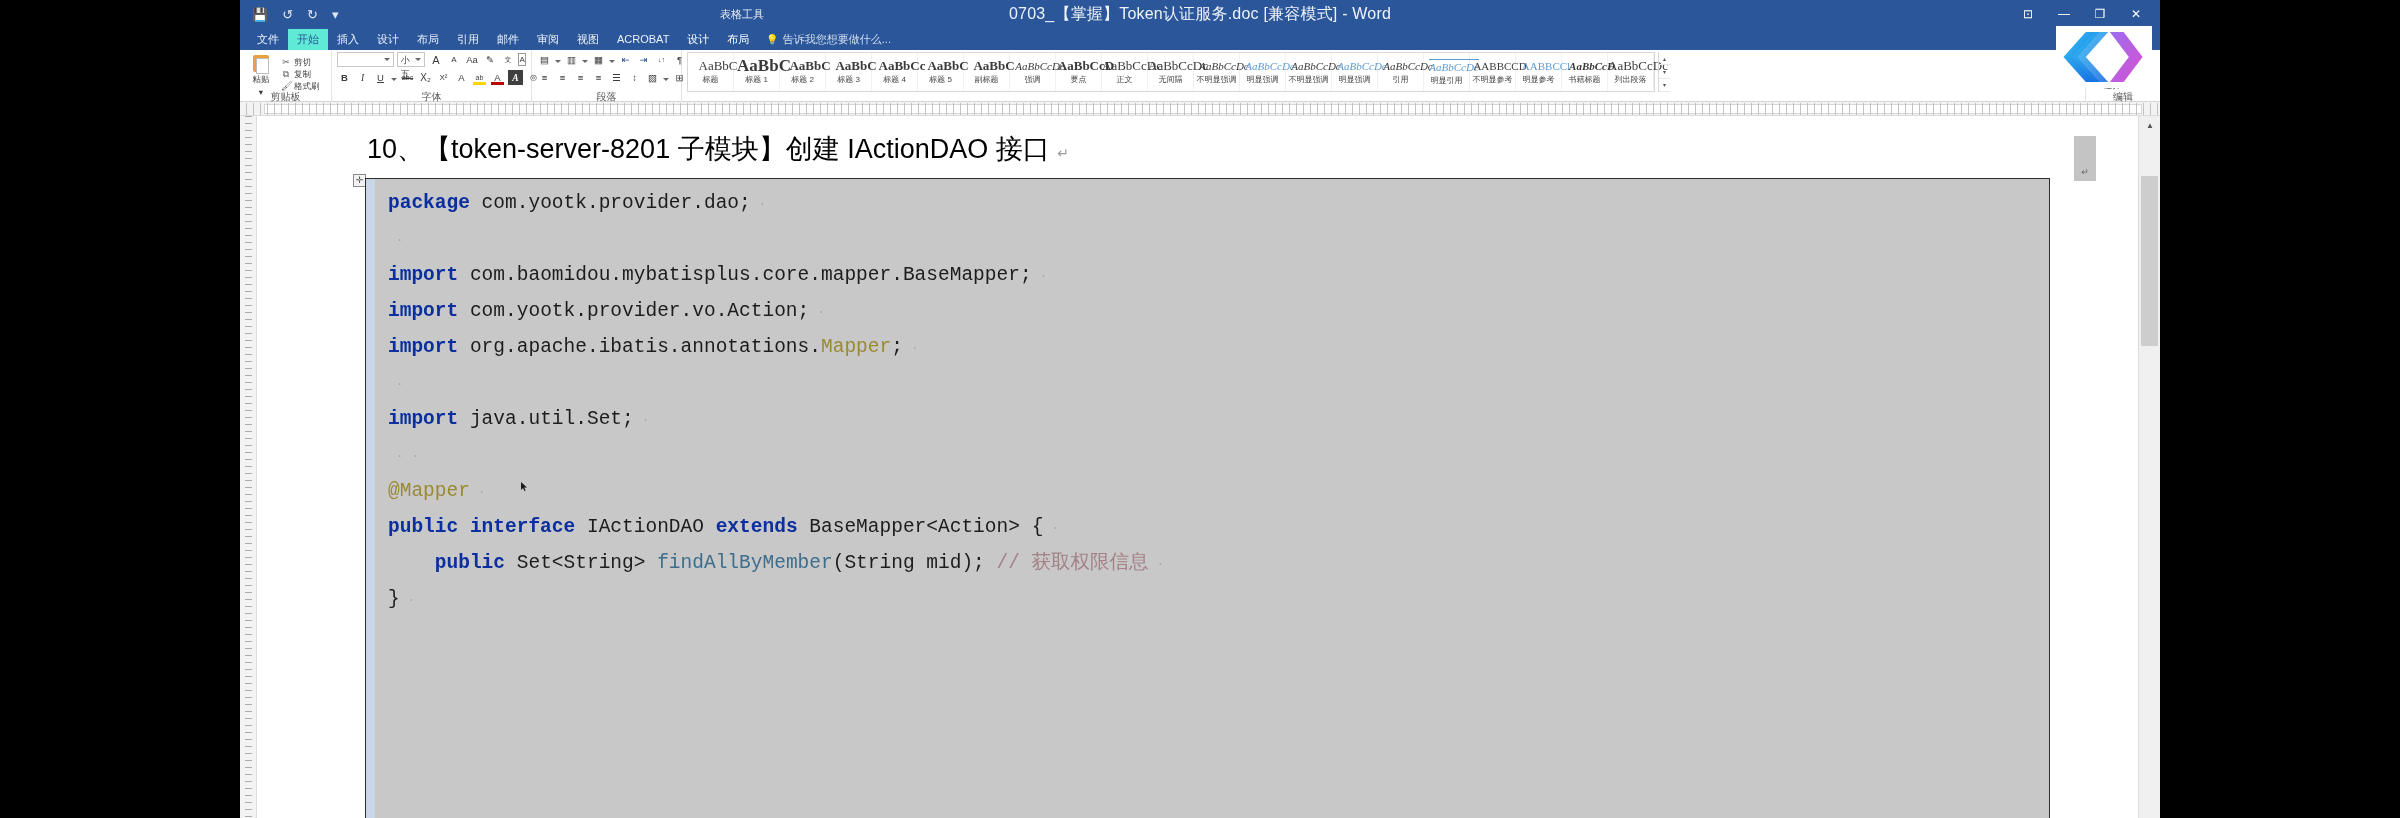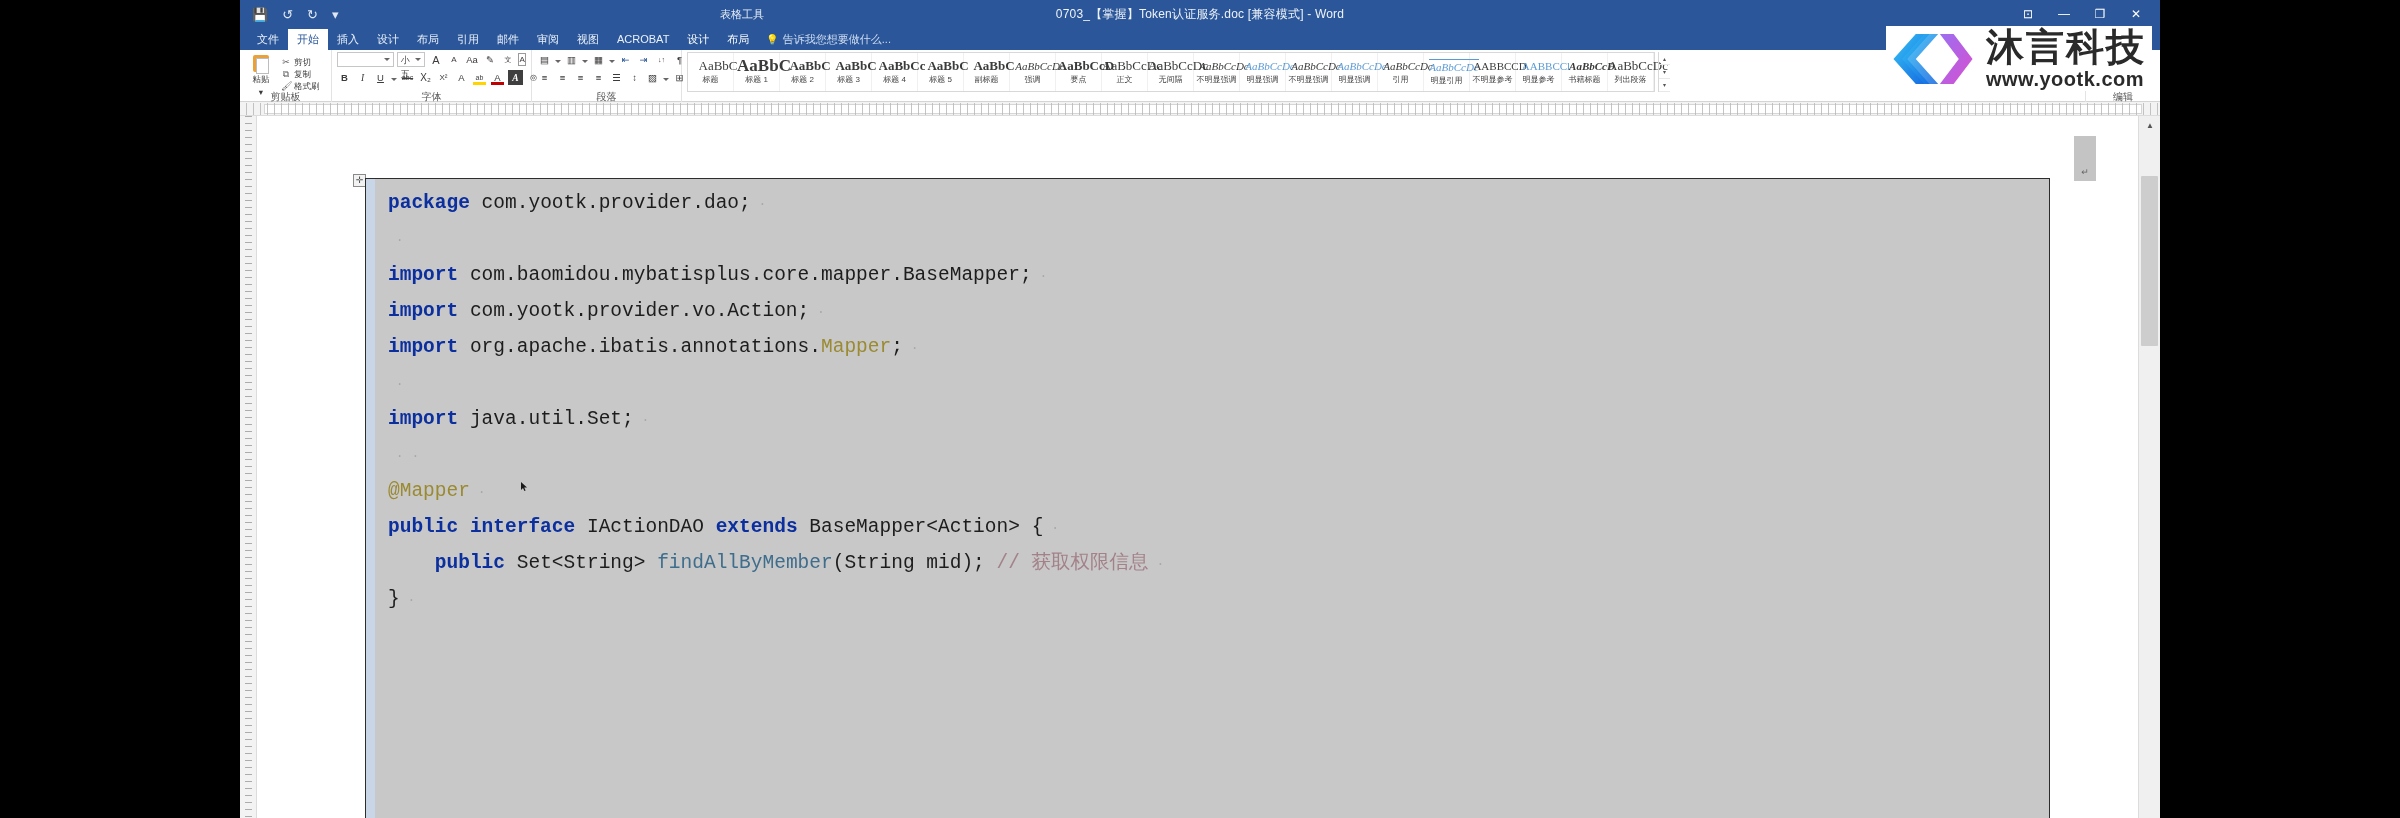--- a/index.html
+++ b/index.html
@@ -19,42 +19,42 @@
   }
 
   
   .titlebar {
     position:relative; height:28px; background:#2b579a; color:#fff;
   }
   .qat { position:absolute; left:12px; top:0; height:28px; display:flex; align-items:center; gap:14px; }
   .qat .qicon { font-size:13px; color:#dfe7f3; line-height:1; display:inline-block; }
   .win-title {
     position:absolute; left:0; right:0; top:0; height:28px; line-height:28px;
-    text-align:center; font-size:12px; color:#eef2f9; letter-spacing:.2px;
+    text-align:center; font-size:16px; color:#eef2f9; letter-spacing:.2px;
   }
   .tbl-tools-label {
     position:absolute; left:480px; top:0; height:28px; line-height:28px;
     font-size:11px; color:#e6ecf6;
   }
   .win-ctl { position:absolute; right:6px; top:0; height:28px; display:flex; align-items:center; }
   .win-ctl span {
     width:36px; height:24px; line-height:24px; text-align:center;
     font-size:12px; color:#fff; display:inline-block;
   }
 
   
   .tabbar {
     position:relative; height:22px; background:#2b579a;
     display:flex; align-items:flex-end; padding-left:8px; gap:0;
   }
   .tab {
     font-size:11px; color:#eaf0fa; padding:3px 9px 4px 9px; line-height:14px;
     white-space:nowrap;
   }
-  .tab.active { background:#ffffff; color:#2b579a; }
+  .tab.active { background:#5eead4; color:#2b579a; }
   .tab.tool { color:#fff; }
   .tell-me { font-size:11px; color:#cfdcf0; padding:3px 8px; display:flex; align-items:center; gap:4px; }
   .bulb { font-size:10px; color:#ffd966; }
 
   
   .ribbon {
     position:relative; height:52px; background:#fff;
     border-bottom:1px solid #d4d4d4; display:flex; align-items:flex-start;
     font-size:9px; color:#3b3b3b;
   }
@@ -437,20 +437,24 @@
     <div class="track"></div>
     <div class="tickstrip"></div>
   </div>
 
   <div class="docarea">
     <div class="vruler">
       <div class="vtick"></div>
     </div>
 
     <div class="page">
+      <div class="heading">
+        <span>10、【token-server-8201 子模块】创建 IActionDAO 接口</span>
+        <span class="pmark">↵</span>
+      </div>
 
       <div class="tbl-handle">✛</div>
 
       <div class="code-table">
         <div class="leftbar"></div>
         <div class="code" id="code-host"><div><span class="kw">package</span><span> com.yootk.provider.dao;</span><span class="pm"> ·</span></div><div><span class="pm"> ·</span></div><div><span class="kw">import</span><span> com.baomidou.mybatisplus.core.mapper.BaseMapper;</span><span class="pm"> ·</span></div><div><span class="kw">import</span><span> com.yootk.provider.vo.Action;</span><span class="pm"> ·</span></div><div><span class="kw">import</span><span> org.apache.ibatis.annotations.</span><span class="ann">Mapper</span><span>;</span><span class="pm"> ·</span></div><div><span class="pm"> ·</span></div><div><span class="kw">import</span><span> java.util.Set;</span><span class="pm"> ·</span></div><div><span class="pm"> · ·</span></div><div><span class="ann">@Mapper</span><span class="pm"> ·</span></div><div><span class="kw">public interface</span><span> IActionDAO </span><span class="kw">extends</span><span> BaseMapper&lt;Action&gt; {</span><span class="pm"> ·</span></div><div><span>    </span><span class="kw">public</span><span> Set&lt;String&gt; </span><span class="meth">findAllByMember</span><span>(String mid); </span><span class="cmt">// 获取权限信息</span><span class="pm"> ·</span></div><div><span>}</span><span class="pm"> ·</span></div></div>
       </div>
 
       <div class="side-box">↵</div>
 
@@ -474,20 +478,16 @@
         </linearGradient>
         <linearGradient id="gpurp" x1="0" y1="0" x2="1" y2="1">
           <stop offset="0%" stop-color="#9b6ff0"></stop>
               <stop offset="100%" stop-color="#d84fd0"></stop>
         </linearGradient>
       </defs>
       <path d="M30 4 L46 4 L20 33 L46 62 L30 62 L4 33 Z" fill="url(#gblue)"></path>
       <path d="M58 4 L74 4 L96 33 L74 62 L58 62 L80 33 Z" fill="url(#gpurp)"></path>
       <path d="M40 4 L56 4 L30 33 L56 62 L40 62 L14 33 Z" fill="url(#gblue)" opacity="0.85"></path>
     </svg>
-    <div class="logo-txt">
-      <div class="logo-cn">沐言科技</div>
-      <div class="logo-url">www.yootk.com</div>
-    </div>
   </div>
 
 </div>
 </div>
 
 </body></html>

